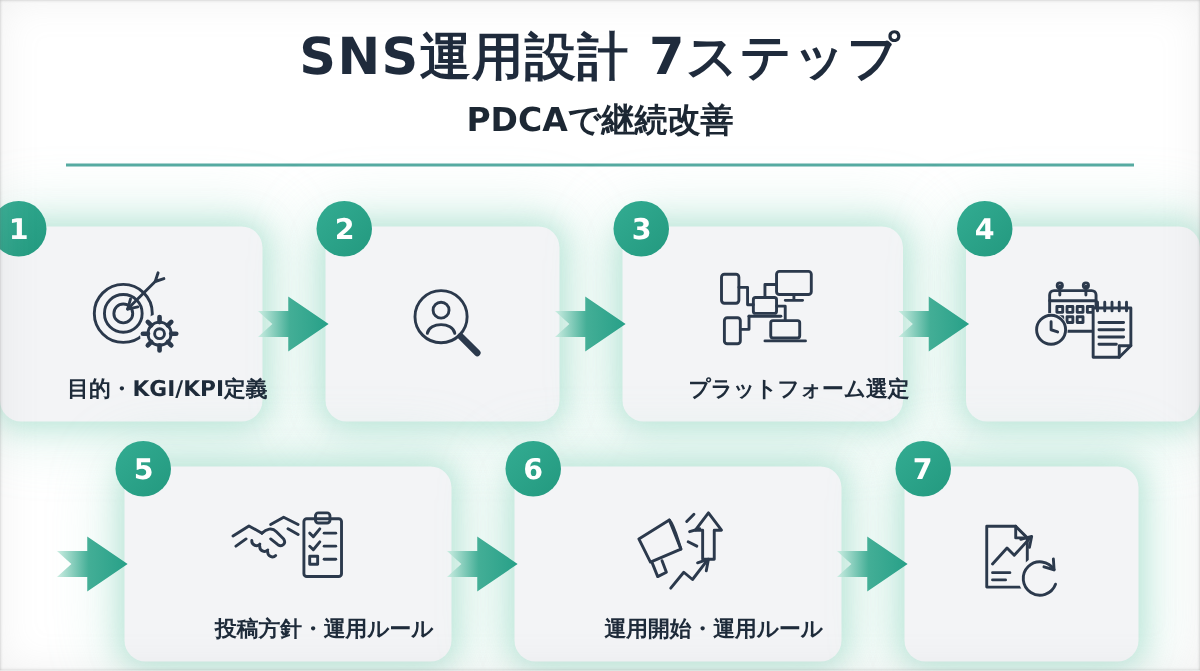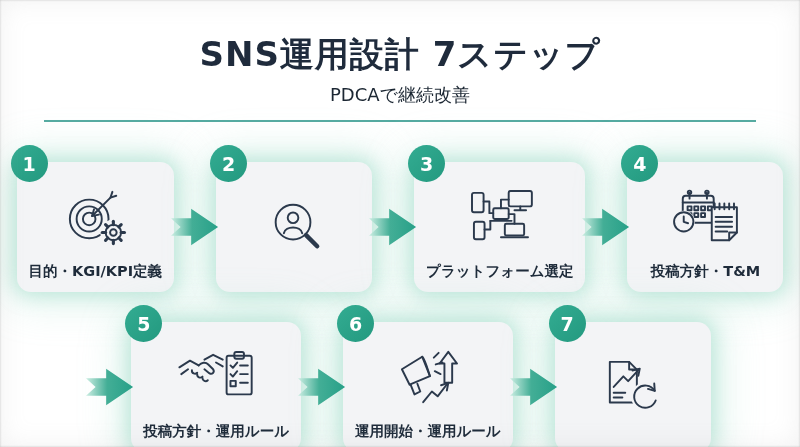--- a/index.html
+++ b/index.html
@@ -7,27 +7,27 @@
     width:800px; height:447px; overflow:hidden; position:relative;
     background:#ffffff;
     font-family:"DejaVu Sans","Liberation Sans",sans-serif;
     color:#1f2b3c;
   }
   .vignette {
     position:absolute; inset:0; pointer-events:none; z-index:40;
     box-shadow: inset 0 0 2px rgba(110,110,110,.45), inset 0 0 26px rgba(170,170,170,.16);
   }
   
-  .header { text-align:center; padding-top:34px; }
+  .header { text-align:center; padding-top:18px; }
   .title {
     margin:0; font-size:34px; line-height:1.2; font-weight:800;
     letter-spacing:1px; color:#1f2b3c;
   }
   .subtitle {
-    margin:8px 0 0 0; font-size:18px; line-height:1.3; font-weight:400; color:#1c2733;
+    margin:8px 0 0 0; font-size:22px; line-height:1.3; font-weight:700; color:#1c2733;
   }
   .divider {
     width:712px; height:2px; margin:14px auto 0 auto; background:#55aaa1;
   }
   
   .row { display:flex; justify-content:center; align-items:center; }
   .row1 { margin-top:40px; }
   .row2 { margin-top:30px; }
   .card {
     position:relative; height:108px; min-width:132px;
@@ -38,21 +38,21 @@
   }
   .badge {
     position:absolute; top:-17px; left:-6px; width:37px; height:37px;
     border-radius:50%; background:linear-gradient(135deg,#33ac92,#23997f);
     color:#ffffff; font-size:19px; font-weight:700;
     display:flex; align-items:center; justify-content:center; z-index:4;
   }
   .icon { flex:1; display:flex; align-items:center; justify-content:center; }
   .icon svg { display:block; }
   .label {
-    font-size:14.5px; font-weight:700; color:#1e2b3a; white-space:nowrap; line-height:1.2;
+    font-size:14.5px; font-weight:700; color:#1e2b3a; white-space:nowrap; line-height:1.2;margin-left:48px;
   }
   .arrow { width:50px; height:44px; flex-shrink:0; margin:0 -4px; position:relative; z-index:3; }
   .ic { stroke:#2b394c; fill:none; stroke-width:2; stroke-linecap:round; stroke-linejoin:round; }
   .thick { stroke-width:3.2; }
   .fillbg { fill:#f3f4f6; }
 </style>
 </head>
 <body>
 
 <svg width="0" height="0" style="position:absolute" aria-hidden="true">
@@ -182,21 +182,20 @@
           <path d="M15,35 L15,29.5 M15,35 L19.5,36.5"></path>
         </g>
         <path d="M44,20 L70,20 L70,46 L62,54 L44,54 Z" class="fillbg" stroke="#2b394c" stroke-width="2" stroke-linejoin="round"></path>
         <g class="ic">
           <path d="M47,16 v6 M52,16 v6 M57,16 v6 M62,16 v6 M67,16 v6"></path>
           <path d="M48,30 h17 M48,35 h17 M48,40 h17 M48,45 h12"></path>
           <path d="M70,46 L62,46 L62,54"></path>
         </g>
       </svg>
     </div>
-    <div class="label">投稿方針・T&amp;M</div>
   </div>
 
 </div>
 
 <div class="row row2">
 
   <svg class="arrow" viewBox="0 0 52 44">
     <polygon points="1,13 22,13 22,3 50,22 22,41 22,31 1,31 11,22" fill="url(#arrowGrad)"></polygon>
   </svg>
 

